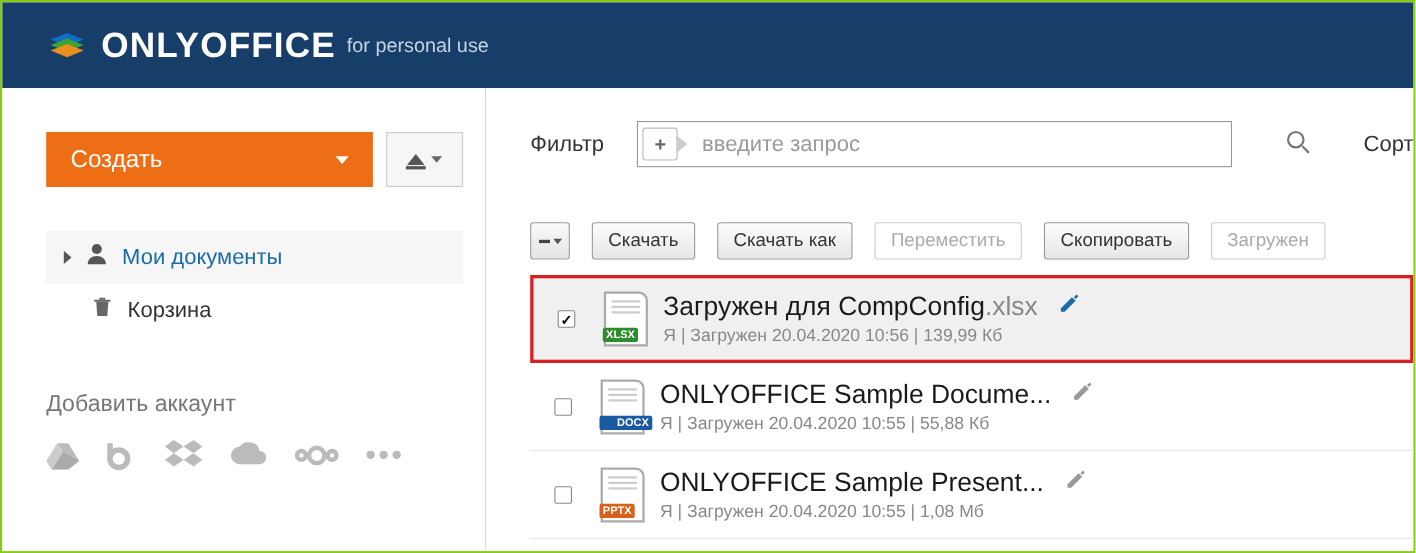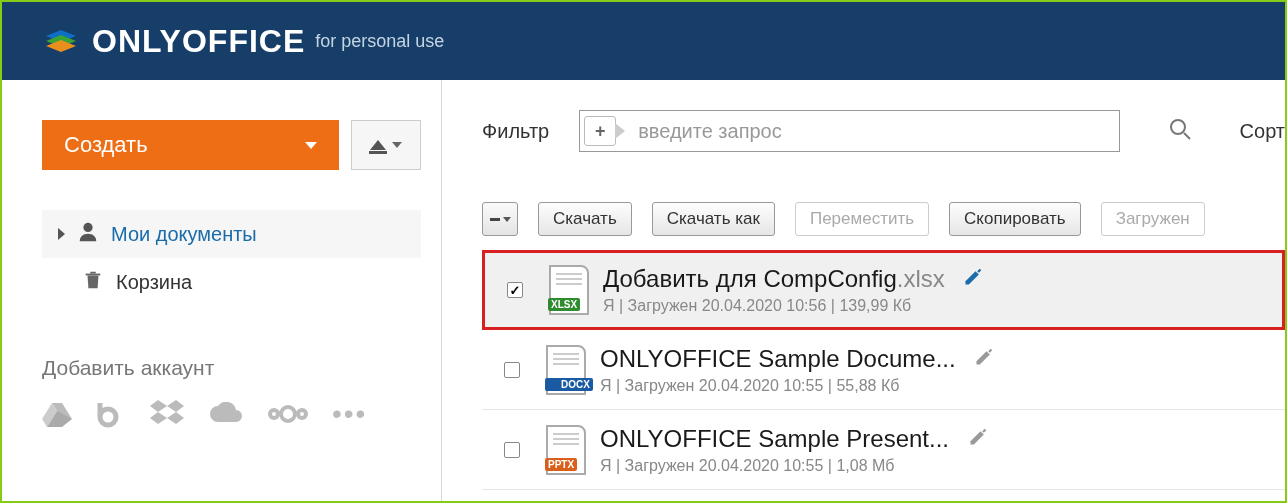--- a/index.html
+++ b/index.html
@@ -199,21 +199,21 @@
           <div class="checkbox-wrap">
               <div class="checkbox checked"></div>
             </div>
           <div class="file-icon">
             <div class="doc-icon">
                 <div class="doc-badge badge-xlsx">XLSX</div>
               </div>
           </div>
           <div class="file-text">
             <div class="file-name">
-              <span>Добавить для CompConfig</span><span class="file-ext">.xlsx</span>
+              <span>Загружен для CompConfig</span><span class="file-ext">.xlsx</span>
               <span class="edit-icon blue">
                 <svg width="20" height="20" viewBox="0 0 24 24" fill="currentColor">
                     <path d="M3 17v4h4L19 9l-4-4Z"></path>
                     <path d="M20 2l2 2-3 3-2-2Z"></path>
                   </svg>
               </span>
             </div>
             <div class="file-meta">Я | Загружен 20.04.2020 10:56 | 139,99 Кб</div>
           </div>
         </div>

